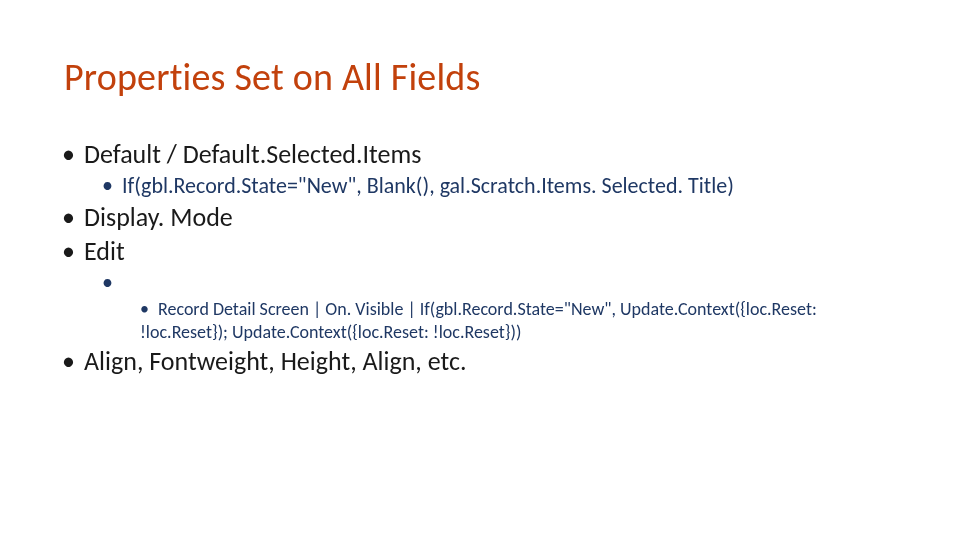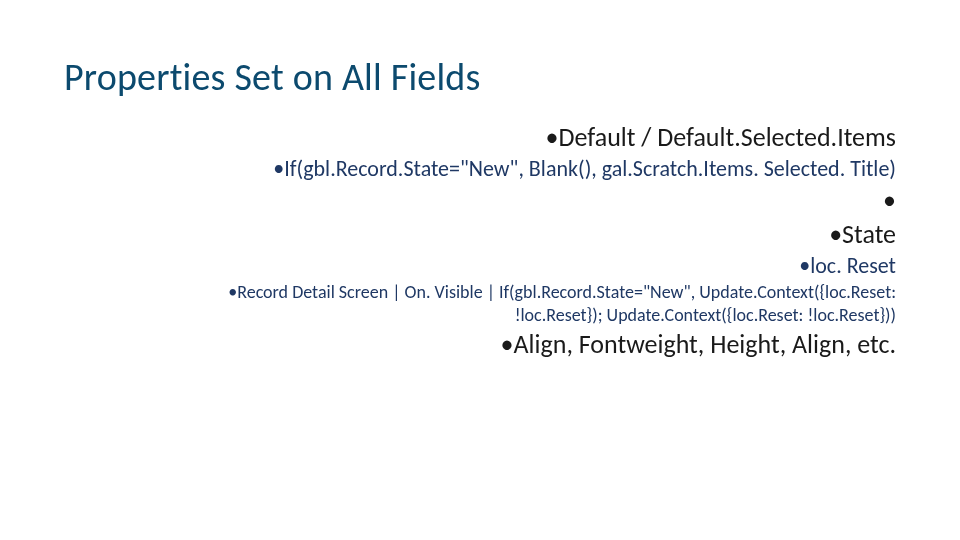--- a/index.html
+++ b/index.html
@@ -1,19 +1,19 @@
 <!DOCTYPE html>
 <html><head>
 <meta charset="utf-8">
 <style>
   * { margin: 0; padding: 0; box-sizing: border-box; }
   html, body { width: 960px; height: 540px; background: #fff; font-family: "Segoe UI Light", "Segoe UI", Calibri, Arial, sans-serif; color: #222; }
   .slide { position: relative; width: 960px; height: 540px; padding: 54px 64px 0 64px; }
-  .title { font-size: 38px; font-weight: 300; letter-spacing: 0.2px; margin-bottom: 21px; color: #0c4a6e; }
-  ul.lvl1 { list-style: none; text-align: right; }
+  .title { font-size: 38px; font-weight: 300; letter-spacing: 0.2px; margin-bottom: 38px; color: #c2410c; }
+  ul.lvl1 { list-style: none; }
   ul.lvl1 > li { font-size: 26px; font-weight: 400; color: #1a1a1a; margin-bottom: 2px; }
   ul.lvl1 > li::before { content: "•"; display: inline-block; width: 22px; margin-left: -2px; }
   ul.lvl2 { list-style: none; padding-left: 38px; }
   ul.lvl2 > li { font-size: 22px; color: #1F3864; margin-top: 2px; margin-bottom: 2px; }
   ul.lvl2 > li::before { content: "•"; display: inline-block; width: 20px; }
   ul.lvl3 { list-style: none; padding-left: 38px; }
   ul.lvl3 > li { font-size: 18px; color: #1F3864; margin-top: 2px; margin-bottom: 2px; line-height: 1.25; }
   ul.lvl3 > li::before { content: "•"; display: inline-block; width: 18px; }
   .wrap { display: inline; }
 </style>
@@ -23,26 +23,26 @@
 <div class="slide">
   <h1 class="title">Properties Set on All Fields</h1>
 
   <ul class="lvl1">
     <li><span class="wrap">Default / Default.Selected.Items</span>
       <ul class="lvl2">
         <li><span class="wrap">If(gbl.Record.State="New", Blank(), gal.Scratch.Items. Selected. Title)</span></li>
       </ul>
     </li>
 
-    <li>
+    <li><span class="wrap">Display. Mode</span>
     </li>
 
-    <li><span class="wrap">State</span>
+    <li><span class="wrap">Edit</span>
       <ul class="lvl2">
-        <li><span class="wrap">loc. Reset</span>
+        <li>
           <ul class="lvl3">
             <li><span class="wrap">Record Detail Screen | On. Visible | If(gbl.Record.State="New", Update.Context({loc.Reset: !loc.Reset}); Update.Context({loc.Reset: !loc.Reset}))</span></li>
           </ul>
         </li>
       </ul>
     </li>
 
     <li><span class="wrap">Align, Fontweight, Height, Align, etc.</span></li>
   </ul>
 </div>

